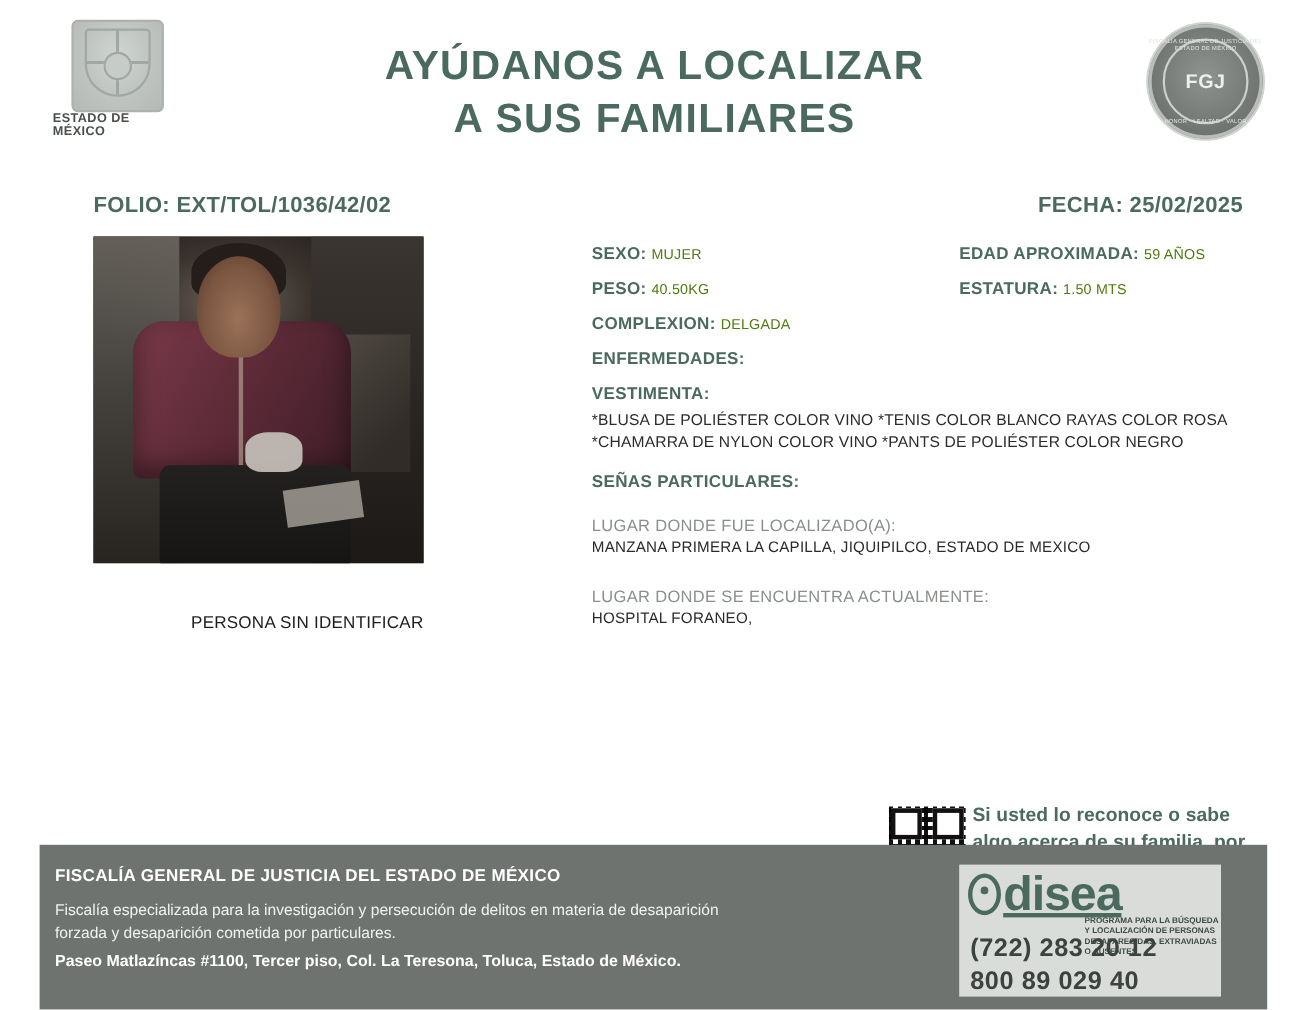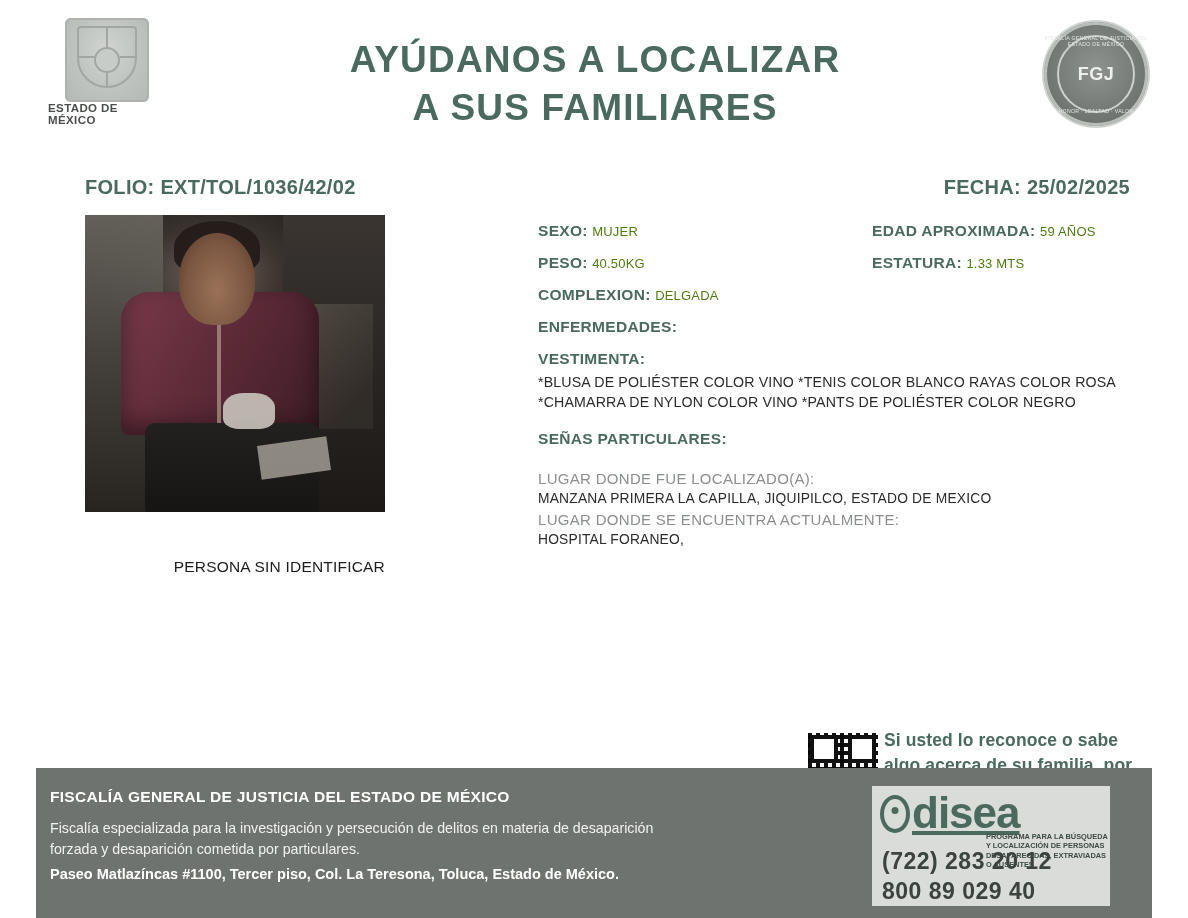--- a/index.html
+++ b/index.html
@@ -370,21 +370,21 @@
         <span class="lbl">EDAD APROXIMADA:</span>
         <span class="val">59 AÑOS</span>
       </span>
     </div>
 
     <div class="row">
       <span class="lbl">PESO:</span>
       <span class="val">40.50KG</span>
       <span class="col2">
         <span class="lbl">ESTATURA:</span>
-        <span class="val">1.33 MTS</span>
+        <span class="val">1.50 MTS</span>
       </span>
     </div>
 
     <div class="row">
       <span class="lbl">COMPLEXION:</span>
       <span class="val">DELGADA</span>
     </div>
 
     <div class="row">
       <span class="lbl">ENFERMEDADES:</span>
@@ -400,21 +400,21 @@
     <div class="block" style="margin-top:18px;">
       <span class="lbl">SEÑAS PARTICULARES:</span>
       <span class="val"></span>
     </div>
 
     <div class="block" style="margin-top:22px;">
       <span class="muted-lbl">LUGAR DONDE FUE LOCALIZADO(A):</span>
       <span class="loc-val">MANZANA PRIMERA LA CAPILLA, JIQUIPILCO, ESTADO DE MEXICO</span>
     </div>
 
-    <div class="block" style="margin-top:4px;">
+    <div class="block" style="margin-top:27px;">
       <span class="muted-lbl">LUGAR DONDE SE ENCUENTRA ACTUALMENTE:</span>
       <span class="loc-val">HOSPITAL FORANEO,</span>
     </div>
   </div>
 
   <div class="qr"></div>
   <div class="contact-text">Si usted lo reconoce o sabe algo acerca de su familia, por favor llame al teléfono:</div>
 
   <div class="footer">
     <div class="f-title">FISCALÍA GENERAL DE JUSTICIA DEL ESTADO DE MÉXICO</div>

